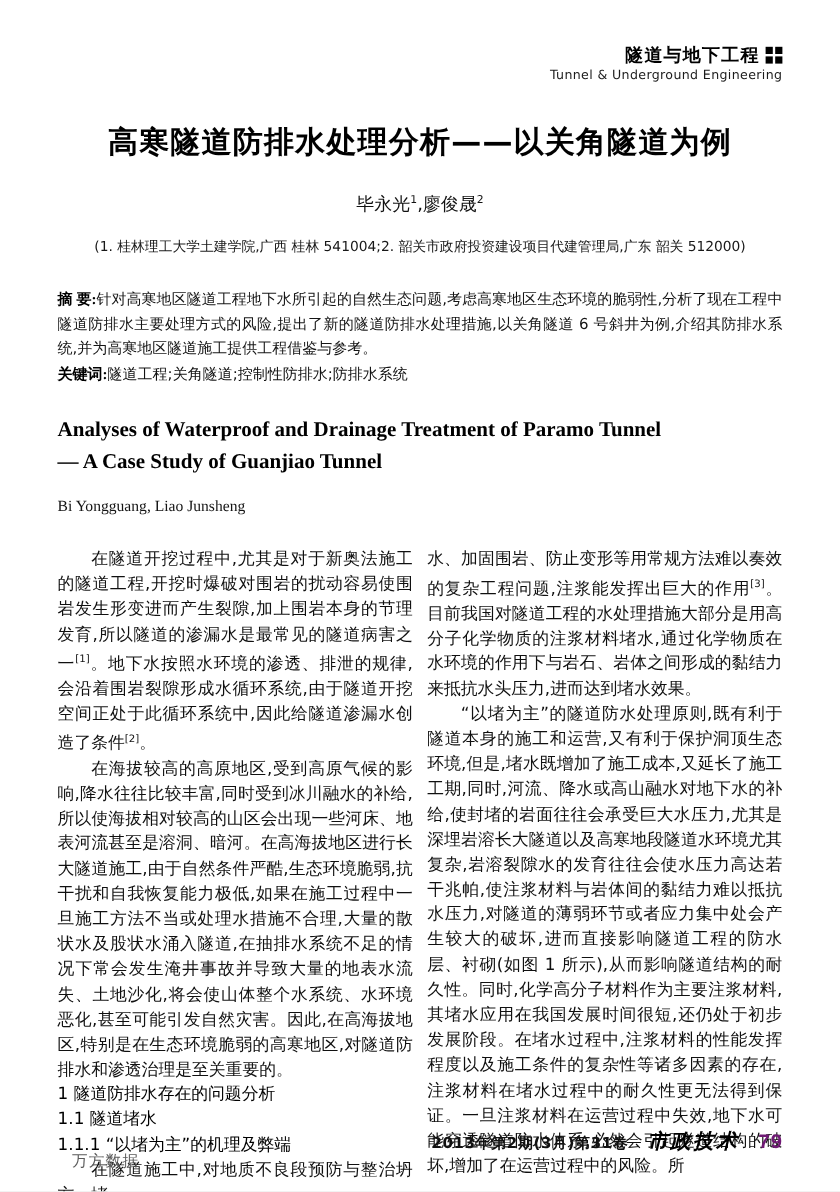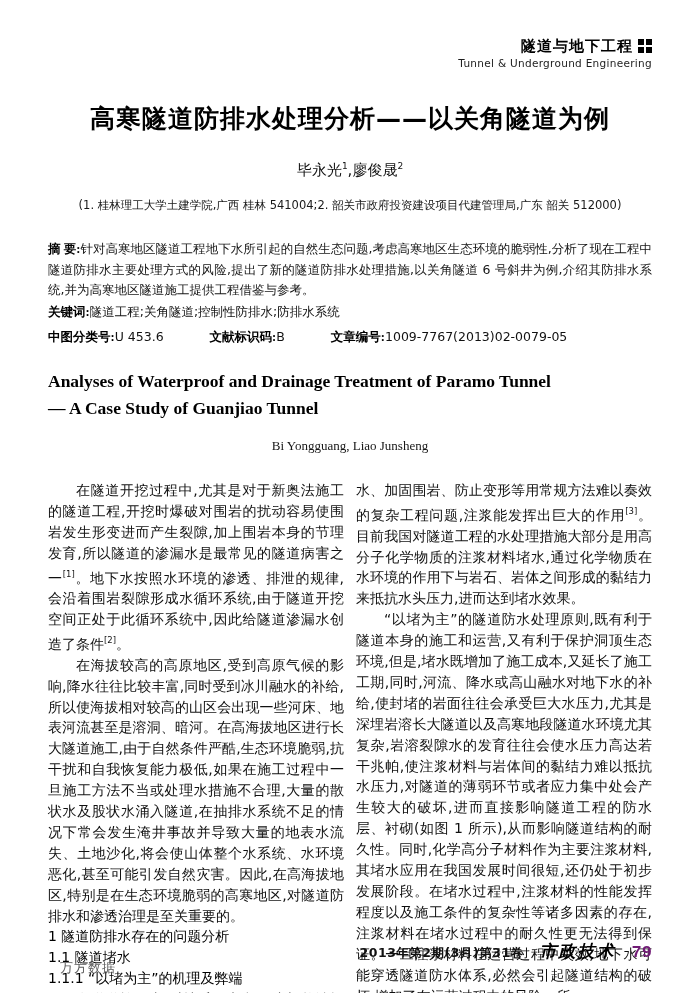--- a/index.html
+++ b/index.html
@@ -34,21 +34,21 @@
   
   .abstract { margin-top:26px; font-size:12.5px; line-height:20.5px; text-align:justify; color:#141414; }
   .lbl { font-weight:bold; color:#000;font-family:Liberation Serif, serif; }
   .kwline { font-size:12.5px; line-height:20.5px; margin-top:1px; }
   .metaline { font-size:12.5px; margin-top:7px; white-space:nowrap; }
   .metaline .grp { margin-right:42px; }
   .metaline .grp:last-child { margin-right:0; }
 
   
   .en-title { text-align:left; font-family:"Liberation Serif","DejaVu Serif",serif; font-weight:bold; font-size:17.5px; line-height:27px; margin-top:22px; color:#000; }
-  .en-authors { text-align:center; font-family:"Liberation Serif","DejaVu Serif",serif; font-size:13px; margin-top:16px; color:#141414; }
+  .en-authors { text-align:left; font-family:"Liberation Serif","DejaVu Serif",serif; font-size:13px; margin-top:16px; color:#141414; }
 
   
   .columns { display:flex; gap:12px; margin-top:26px; }
   .col { width:296px; font-size:14px; line-height:20.9px; text-align:justify; color:#101010; }
   .col p { margin:0; }
   .col p.indent { text-indent:2em; }
   .col sup { font-size:8.5px; }
   .col h2, .col h3, .col h4 { font-size:14px; font-weight:normal; line-height:20.9px; color:#000; }
 
   
@@ -90,25 +90,20 @@
     <div class="affil">(1. 桂林理工大学土建学院,广西 桂林  541004;2. 韶关市政府投资建设项目代建管理局,广东 韶关  512000)</div>
 
     <div class="abstract">
       <span class="lbl">摘  要:</span><span>针对高寒地区隧道工程地下水所引起的自然生态问题,考虑高寒地区生态环境的脆弱性,分析了现在工程中隧道防排水主要处理方式的风险,提出了新的隧道防排水处理措施,以关角隧道 6 号斜井为例,介绍其防排水系统,并为高寒地区隧道施工提供工程借鉴与参考。</span>
     </div>
 
     <div class="kwline">
       <span class="lbl">关键词:</span><span>隧道工程;关角隧道;控制性防排水;防排水系统</span>
     </div>
 
-    <div class="metaline">
-      <span class="grp"><span class="lbl">中图分类号:</span><span>U 453.6</span></span>
-      <span class="grp"><span class="lbl">文献标识码:</span><span>B</span></span>
-      <span class="grp"><span class="lbl">文章编号:</span><span>1009-7767(2013)02-0079-05</span></span>
-    </div>
 
     <div class="en-title">
       <div>Analyses of Waterproof and Drainage Treatment of Paramo Tunnel</div>
       <div>— A Case Study of Guanjiao Tunnel</div>
     </div>
 
     <div class="en-authors">Bi Yongguang, Liao Junsheng</div>
 
     <div class="columns">
       <div class="col">

